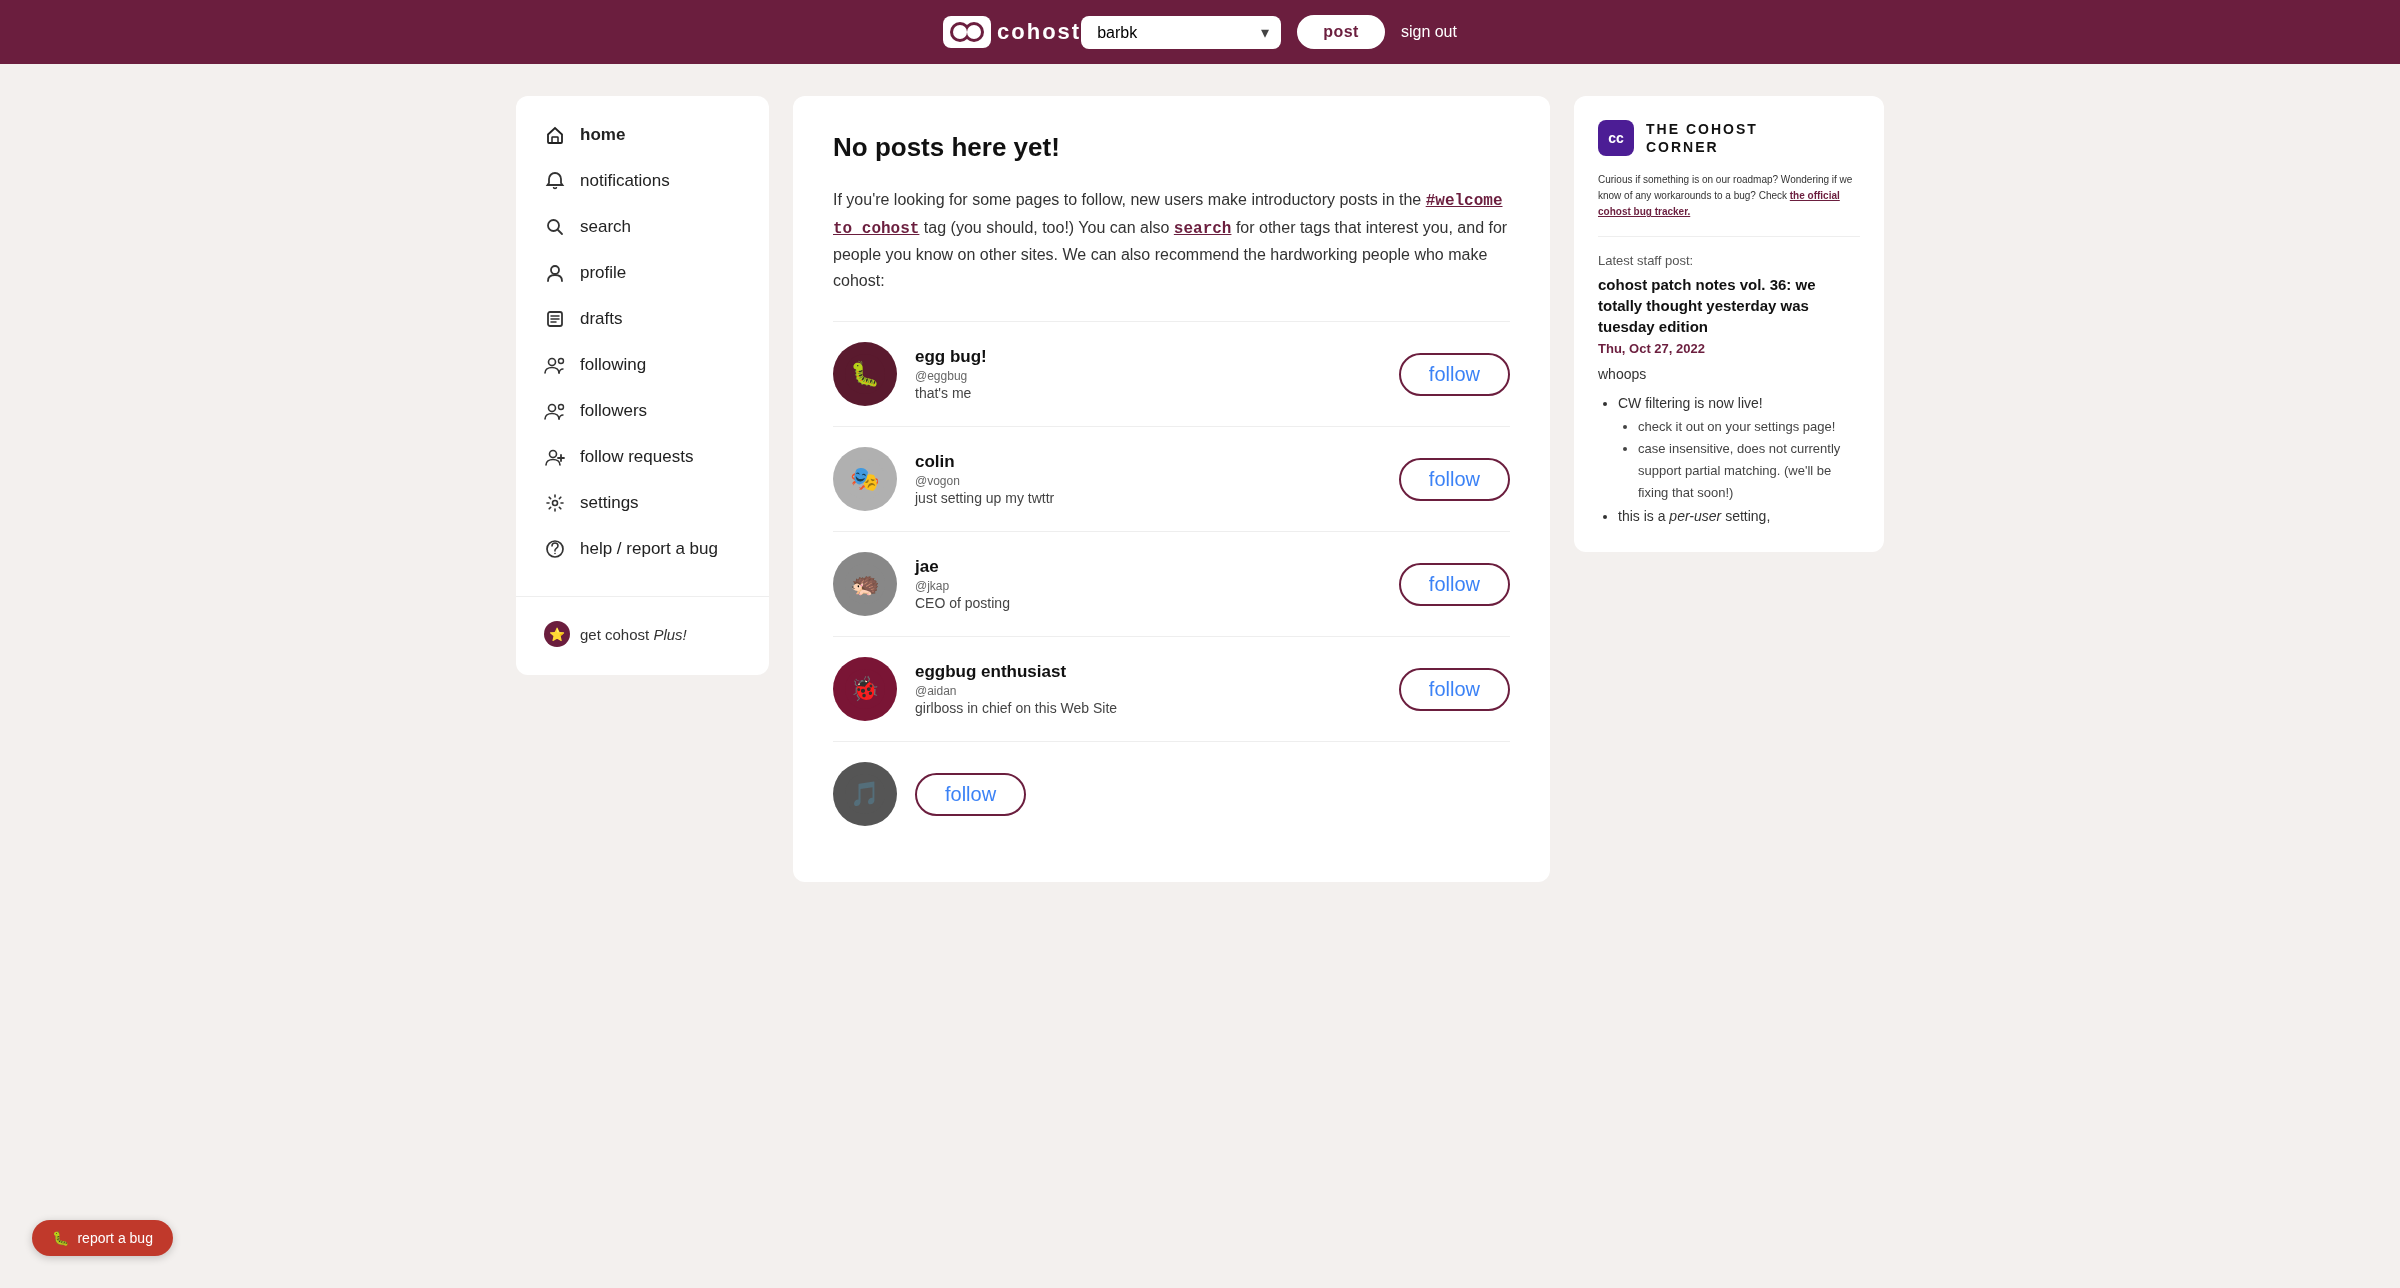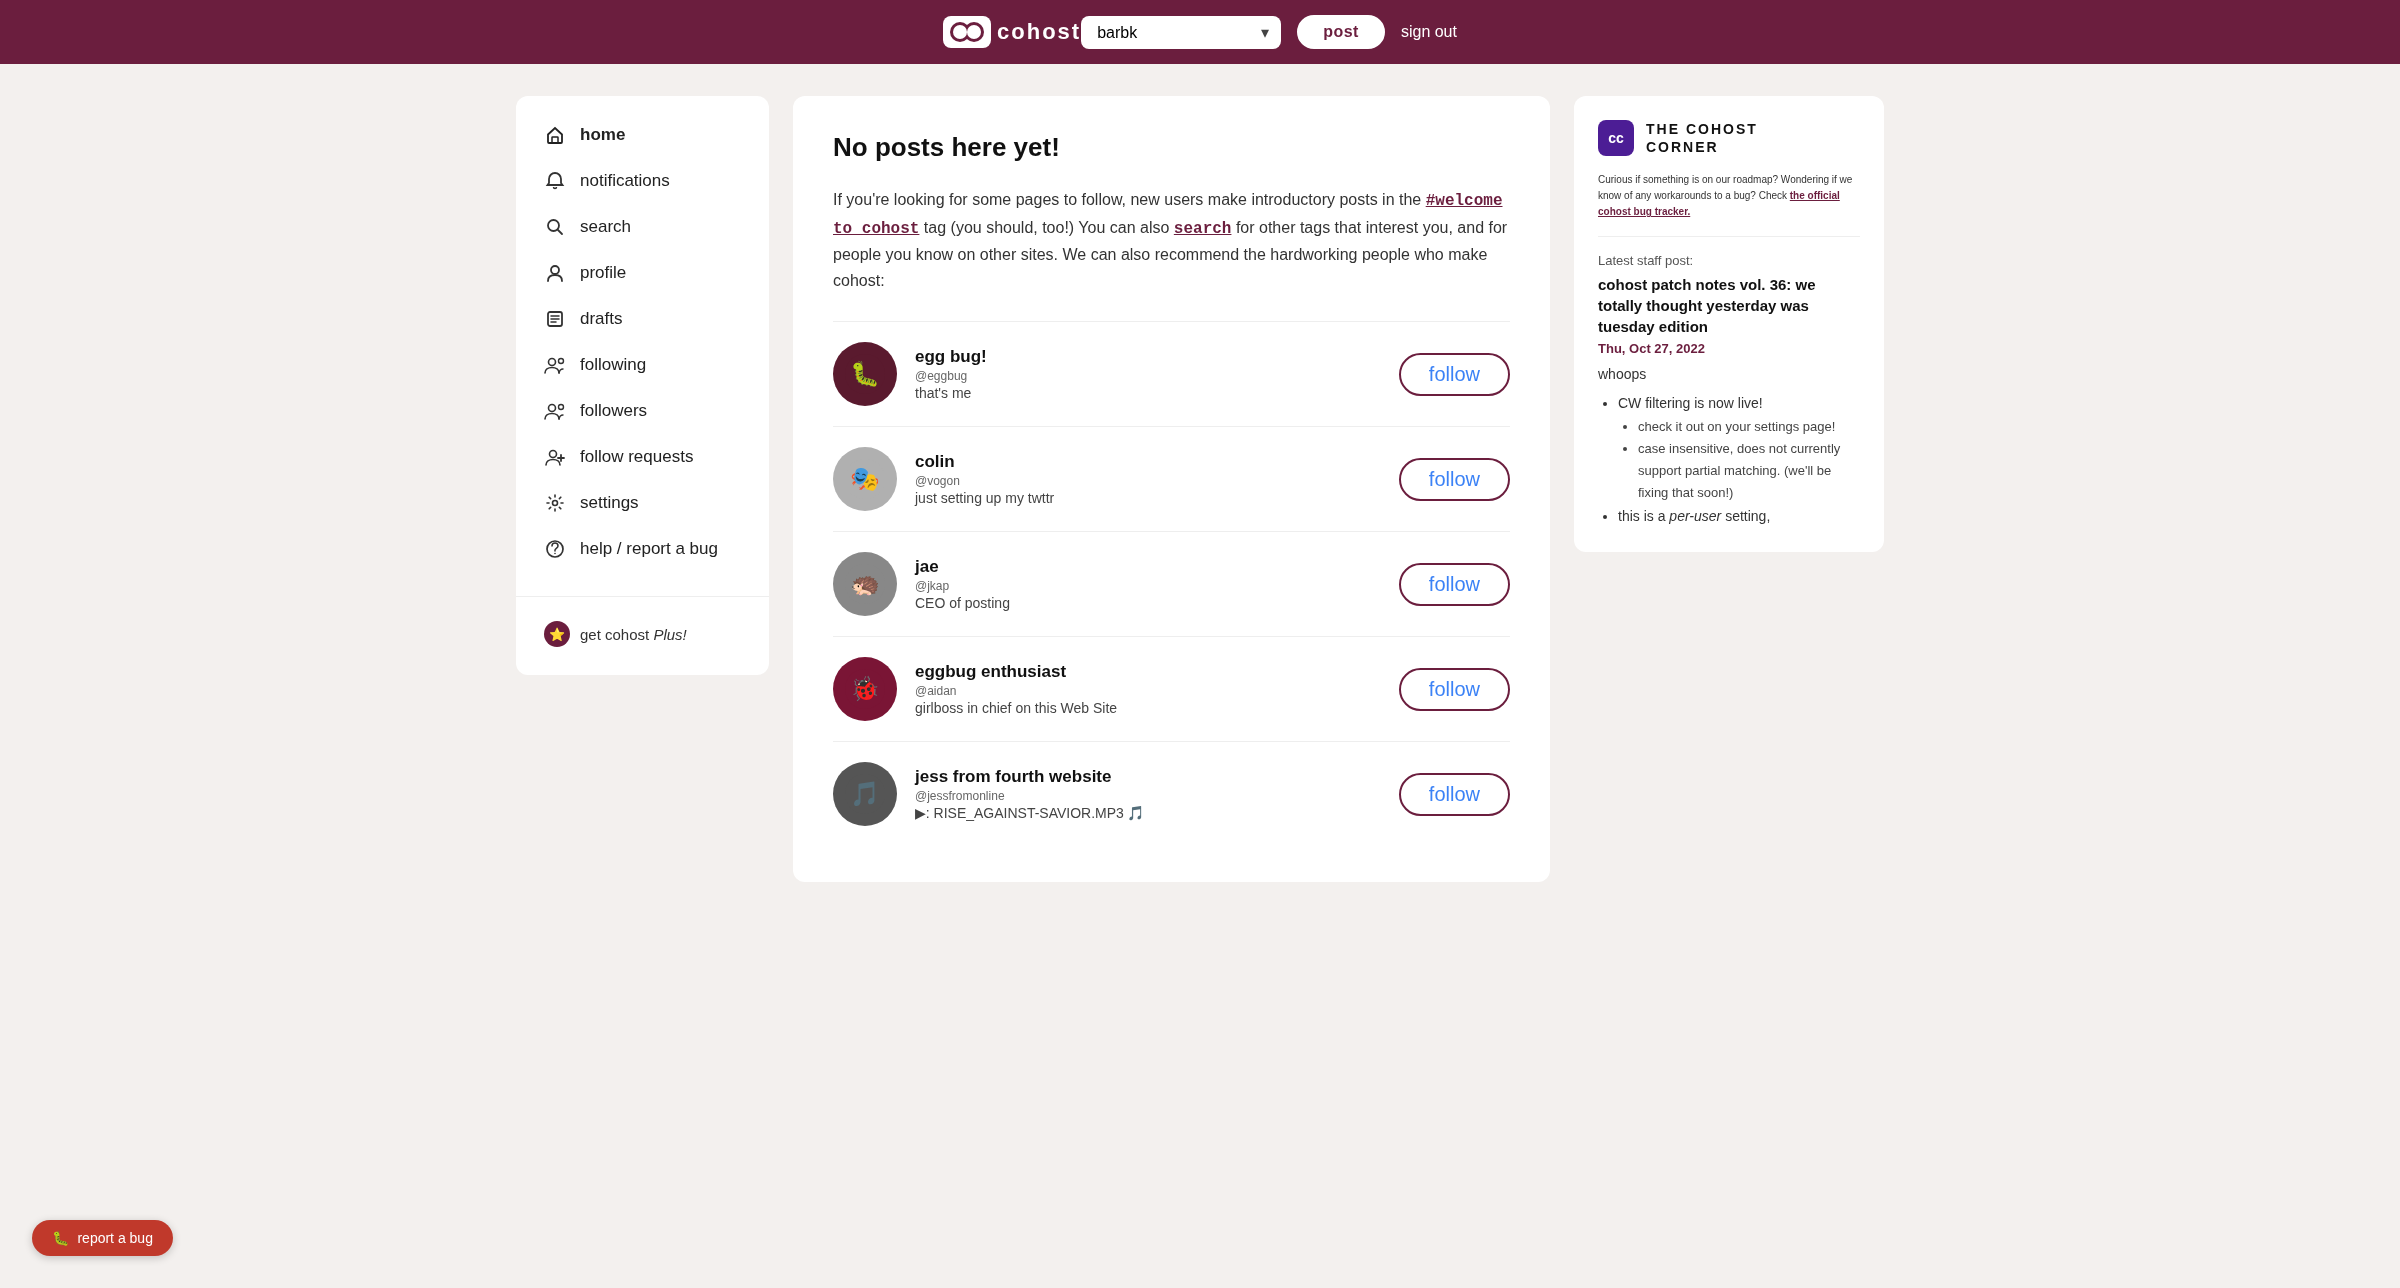--- a/index.html
+++ b/index.html
@@ -530,25 +530,20 @@
               <div class="user-bio">girlboss in chief on this Web Site</div>
             </div>
             <button class="follow-btn">follow</button>
           </div>
           <div class="user-card">
             <div class="user-avatar" style="background: rgb(85, 85, 85);">
               <svg width="48" height="48" viewBox="0 0 48 48">
     <ellipse cx="24" cy="24" rx="20" ry="20" fill="#555"></ellipse>
     <text x="24" y="32" text-anchor="middle" font-size="24" fill="white">🎵</text>
   </svg>
-            </div>
-            <div class="user-info">
-              <div class="user-name">jess from fourth website</div>
-              <div class="user-handle">@jessfromonline</div>
-              <div class="user-bio">▶: RISE_AGAINST-SAVIOR.MP3 🎵</div>
             </div>
             <button class="follow-btn">follow</button>
           </div>
         </div>
     </div>
   </main>
 
   <aside class="right-sidebar">
     <div class="corner-card">
       <div class="corner-header">

